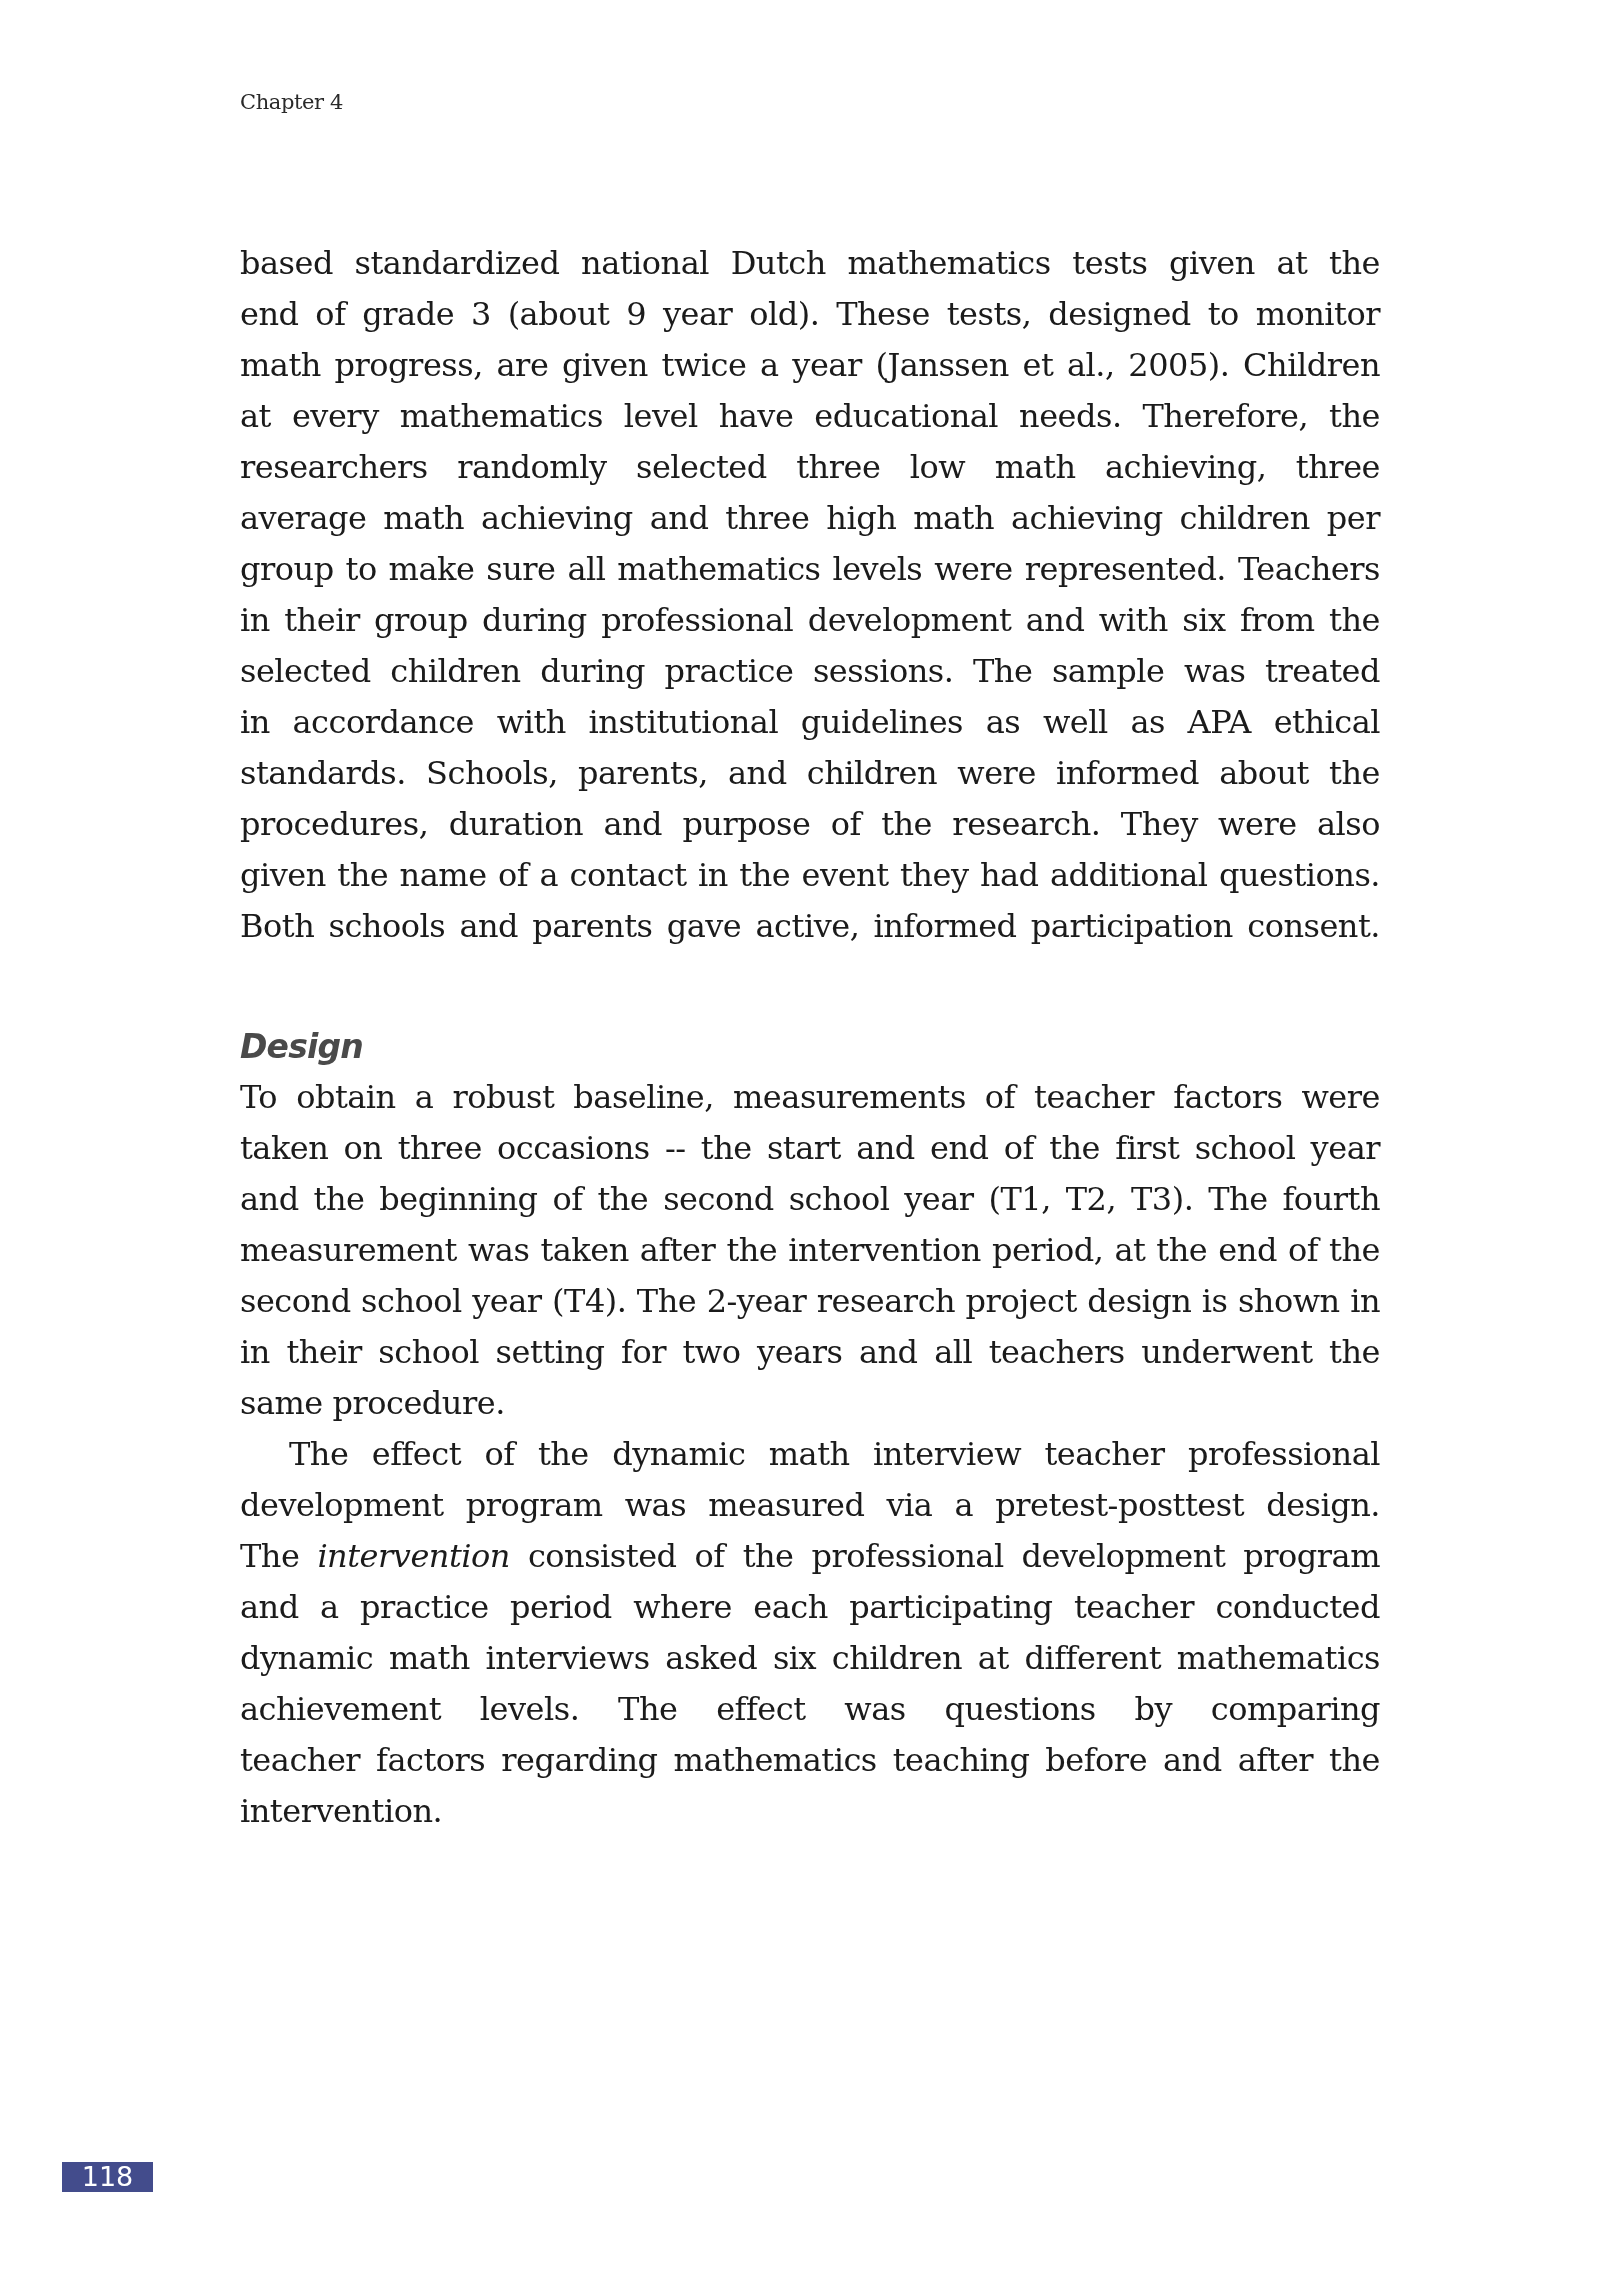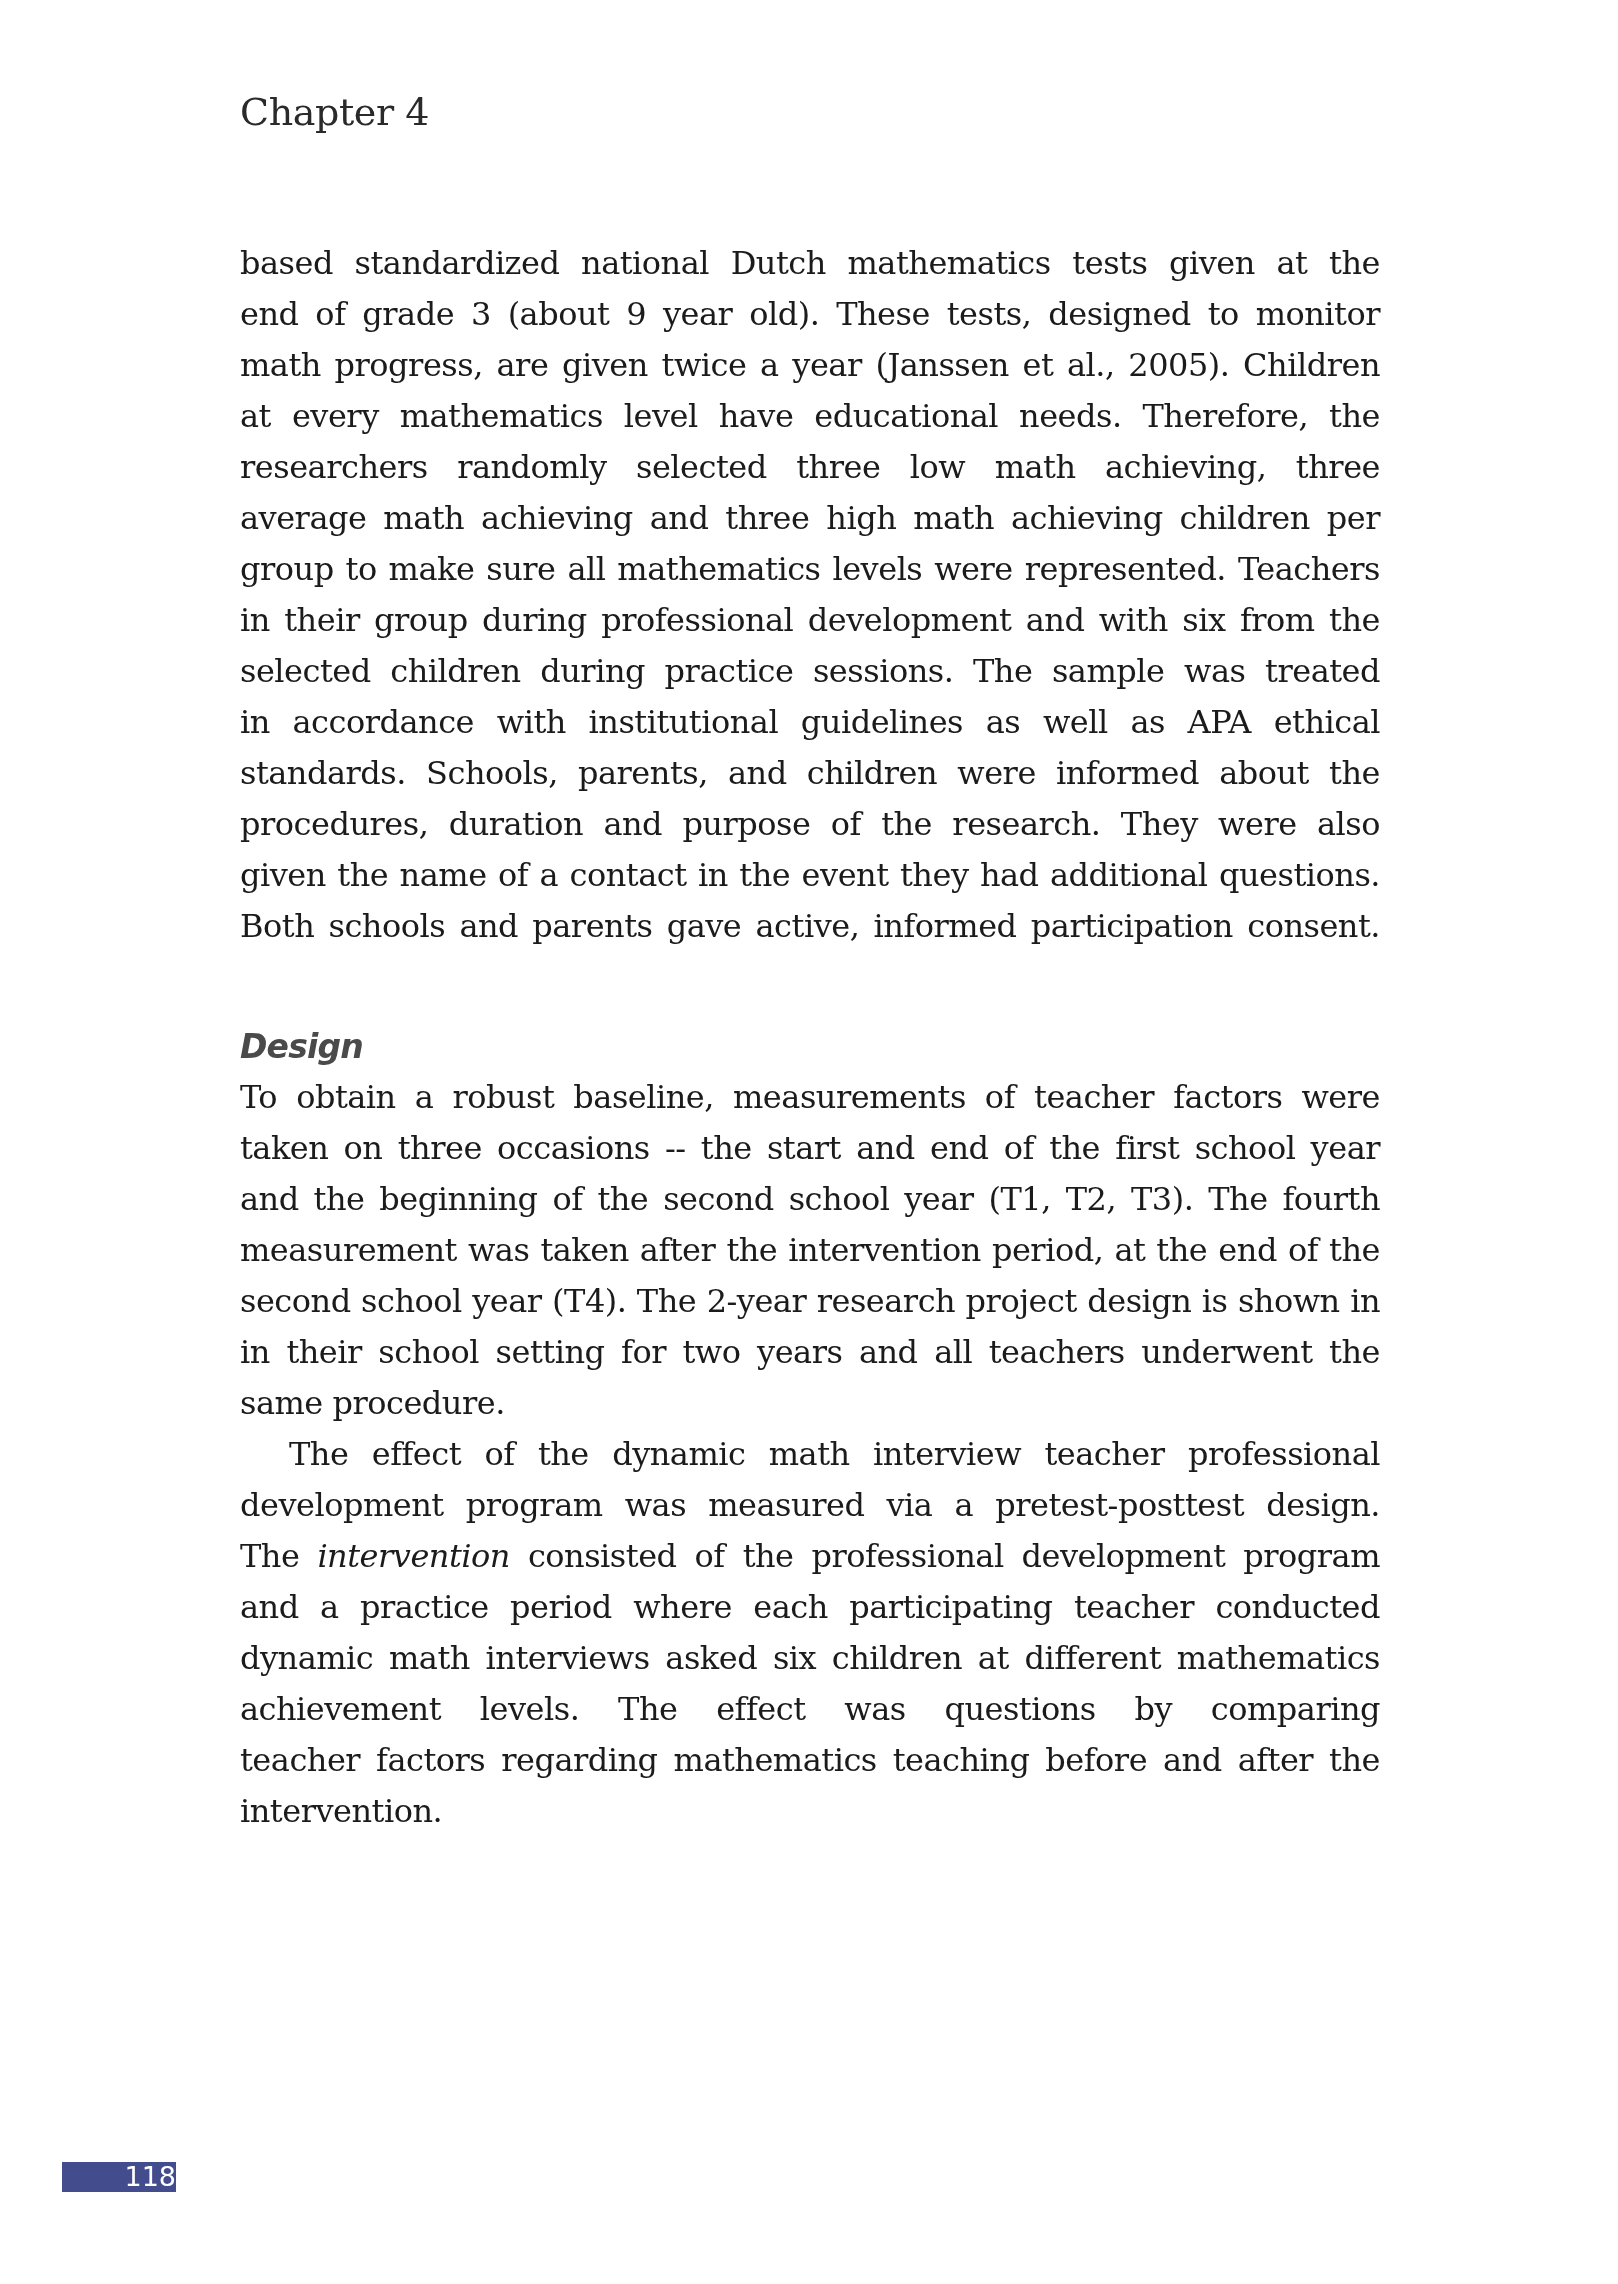--- a/index.html
+++ b/index.html
@@ -1,37 +1,37 @@
 <!DOCTYPE html>
 <html style="font-size:12px"><head>
 <meta charset="utf-8">
 <style>
   html, body { margin:0; padding:0; background:#ffffff; }
   body { width:1619px; height:2284px; position:relative; overflow:hidden; }
   .running-head {
     position:absolute; left:240px; top:90px;
-    font-family:"DejaVu Serif", serif; font-size:38px; color:#2a2a2a; letter-spacing:-0.4px;
+    font-family:"DejaVu Serif", serif; font-size:21px; color:#2a2a2a; letter-spacing:-0.4px;
   }
   .body-text {
     position:absolute; left:240px; top:238px; width:1140px;
     font-family:"DejaVu Serif", serif; font-size:32px; color:#1b1b1b;
     line-height:51px; letter-spacing:-0.5px;
   }
   .line { display:block; white-space:nowrap; text-align:justify; text-align-last:justify; height:51px; overflow:visible; }
   .line.last { text-align-last:left; }
   .line.indent { padding-left:49px; }
   .heading {
     display:block; height:51px; line-height:51px; margin-top:69px;
     font-family:"DejaVu Sans", sans-serif; font-style:italic; font-weight:600;
     font-size:33px; color:#4a4a4a; letter-spacing:-0.8px;
   }
   em { font-style:italic; }
   .page-number {
-    position:absolute; left:62px; top:2162px; width:114px; height:30px;
-    background:#434c8c; color:#ffffff; text-align:right;
+    position:absolute; left:62px; top:2162px; width:91px; height:30px;
+    background:#434c8c; color:#ffffff; text-align:center;
     font-family:"DejaVu Sans", sans-serif; font-size:27px; line-height:30px;
   }
 </style>
 </head>
 <body>
 
 <div class="running-head">Chapter 4</div>
 
 <div class="body-text">
   <div>

